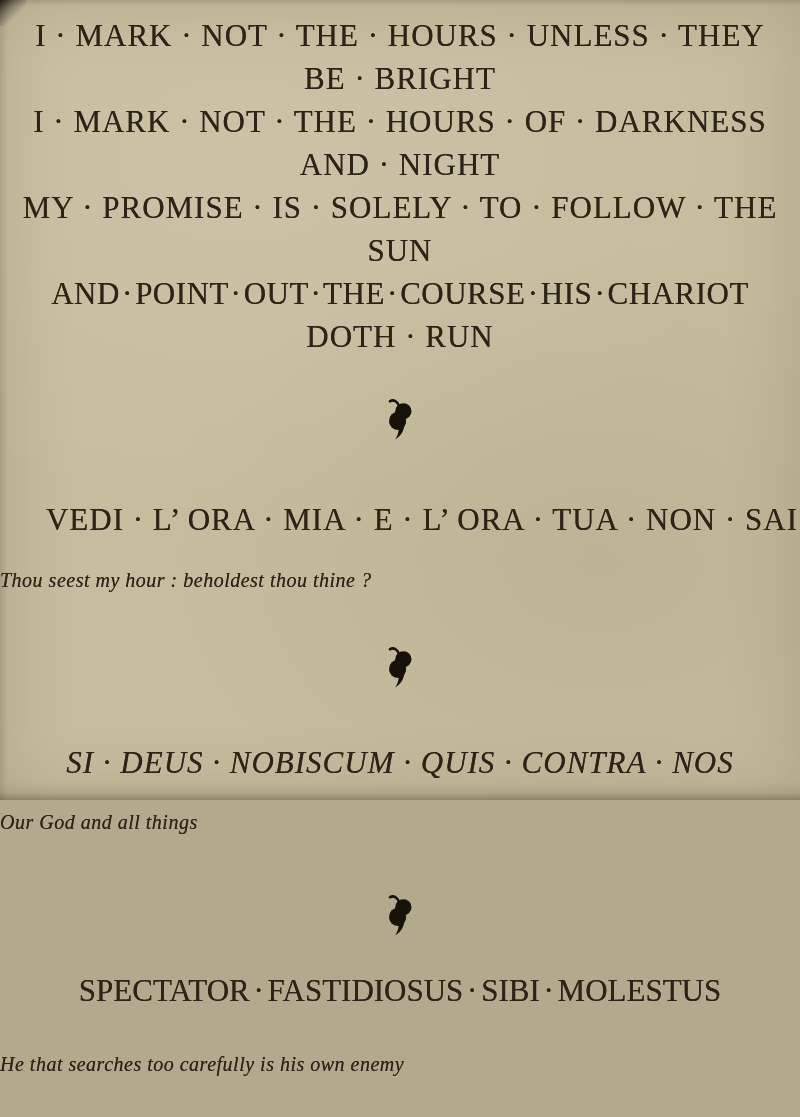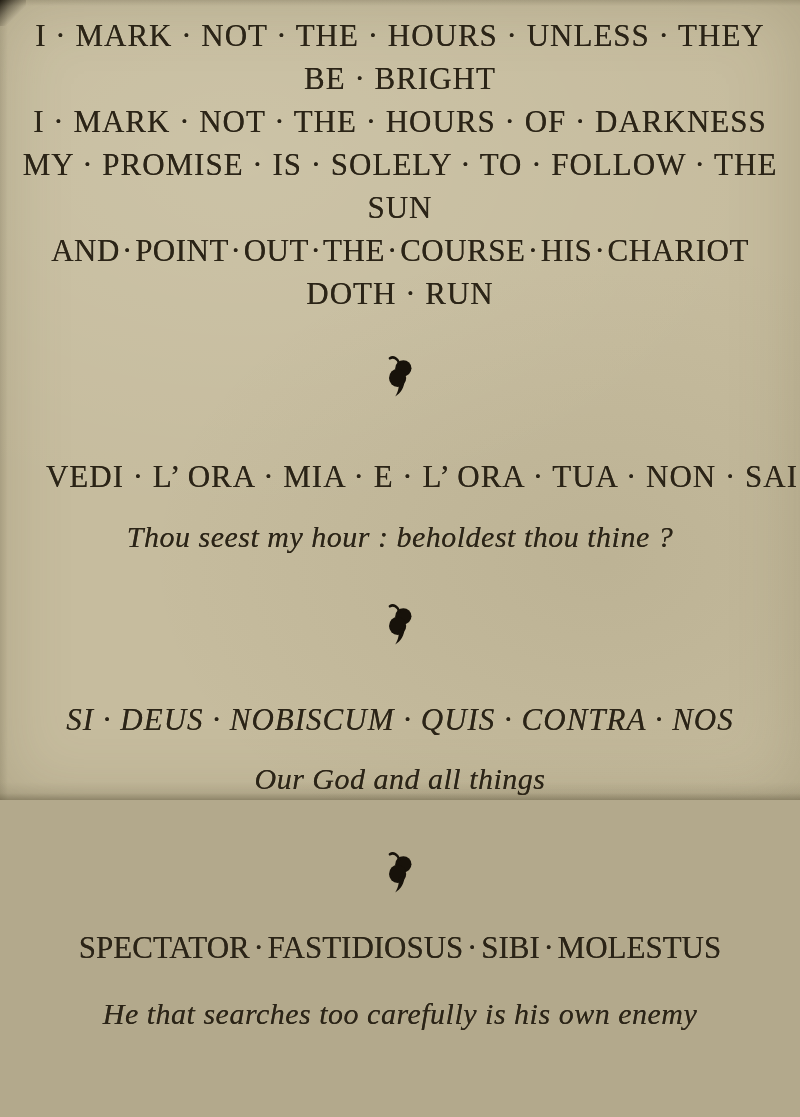--- a/index.html
+++ b/index.html
@@ -52,54 +52,55 @@
     word-spacing: -6px;
     letter-spacing: 0.5px;
   }
   .motto-line.tight2 {
     word-spacing: -4px;
     letter-spacing: 0px;
   }
   .translation {
     height: 40px;
     line-height: 40px;
-    text-align: center;
+    text-align: left;
     font-style: italic;
-    font-size: 30px;
+    font-size: 20px;
     letter-spacing: 0.5px;
     white-space: nowrap;
     text-shadow: 0 0 0.5px rgba(43,36,23,0.8);
   }
   .ornament {
     height: 44px;
     display: flex;
     justify-content: center;
     align-items: center;
     color: #17120a;
   }
   .ornament svg { display: block; }
   .m-orn1 { margin-top: 39px; }
   .m-motto2 { margin-top: 57px; padding-left: 44px; }
   .m-tr1 { margin-top: 19px; }
   .m-orn2 { margin-top: 45px; }
   .m-motto3 { margin-top: 52px; font-style: italic; }
   .m-tr2 { margin-top: 18px; }
   .m-orn3 { margin-top: 51px; }
   .m-motto4 { margin-top: 32px; }
-  .m-tr3 { margin-top: 25px; }
+  .m-tr3 { margin-top: 32px; }
 </style>
 </head>
 <body>
 
 <div class="page">
 
   <div class="stanza">
     <div class="motto-line">I · MARK · NOT · THE · HOURS · UNLESS · THEY</div>
     <div class="motto-line">BE · BRIGHT</div>
     <div class="motto-line">I · MARK · NOT · THE · HOURS · OF · DARKNESS</div>
+    <div class="motto-line">AND · NIGHT</div>
     <div class="motto-line">MY · PROMISE · IS · SOLELY · TO · FOLLOW · THE</div>
     <div class="motto-line">SUN</div>
     <div class="motto-line tight">AND · POINT · OUT · THE · COURSE · HIS · CHARIOT</div>
     <div class="motto-line">DOTH · RUN</div>
   </div>
 
   <div class="ornament m-orn1">
     <svg width="30" height="44" viewBox="0 0 30 46" aria-hidden="true">
       <g fill="currentColor">
         <ellipse cx="18.5" cy="15" rx="8.5" ry="8.5"></ellipse>

